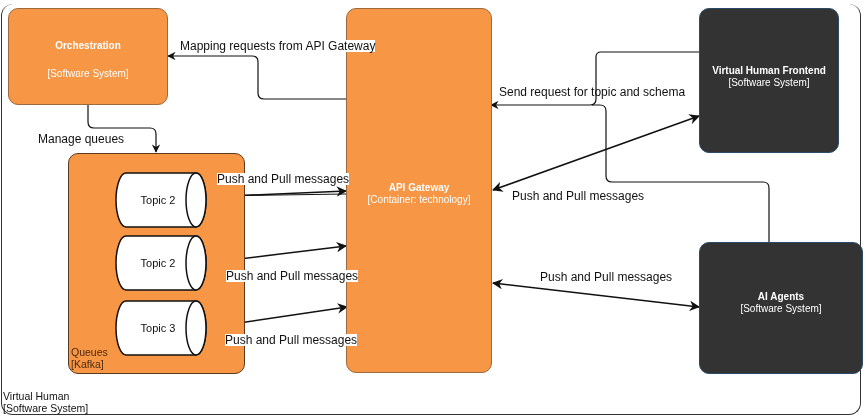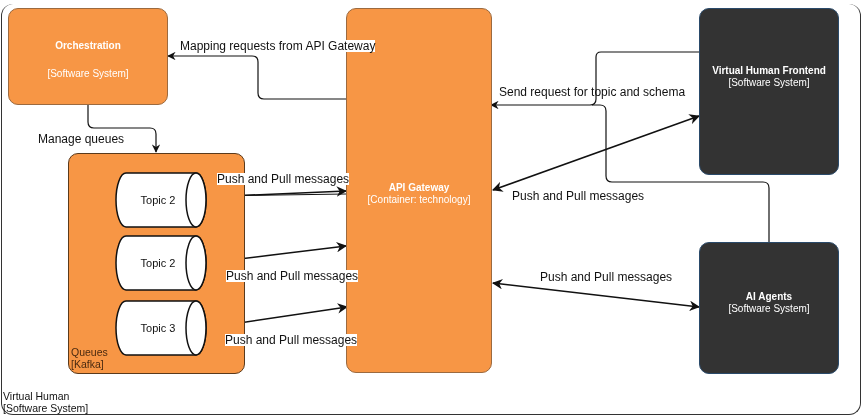--- a/index.html
+++ b/index.html
@@ -85,26 +85,26 @@
   </svg>
   <div class="cyl-label" style="left:130px;top:194px;width:56px;">Topic 2</div>
   <div class="cyl-label" style="left:130px;top:257px;width:56px;">Topic 2</div>
   <div class="cyl-label" style="left:130px;top:322px;width:56px;">Topic 3</div>
 
   <div class="box orange" style="left:346px;top:8px;width:146px;height:365px;padding-top:172px;">
     <div class="title">API Gateway</div>
     <div class="sub">[Container: technology]</div>
   </div>
 
-  <div class="box dark" style="left:699px;top:8px;width:140px;height:167px;padding-top:55px;">
+  <div class="box dark" style="left:699px;top:8px;width:140px;height:145px;padding-top:55px;">
     <div class="title">Virtual Human Frontend</div>
     <div class="sub">[Software System]</div>
   </div>
 
-  <div class="box dark" style="left:699px;top:242px;width:140px;height:132px;padding-top:47px;">
+  <div class="box dark" style="left:699px;top:242px;width:164px;height:132px;padding-top:47px;">
     <div class="title">AI Agents</div>
     <div class="sub">[Software System]</div>
   </div>
 
   <div class="edge-label" style="left:180px;top:40px;">Mapping requests from API Gateway</div>
   <div class="edge-label" style="left:38px;top:133px;">Manage queues</div>
   <div class="edge-label" style="left:499px;top:86px;background:transparent;">Send request for topic and schema</div>
   <div class="edge-label" style="left:217px;top:173px;">Push and Pull messages</div>
   <div class="edge-label" style="left:226px;top:270px;">Push and Pull messages</div>
   <div class="edge-label" style="left:225px;top:334px;">Push and Pull messages</div>

